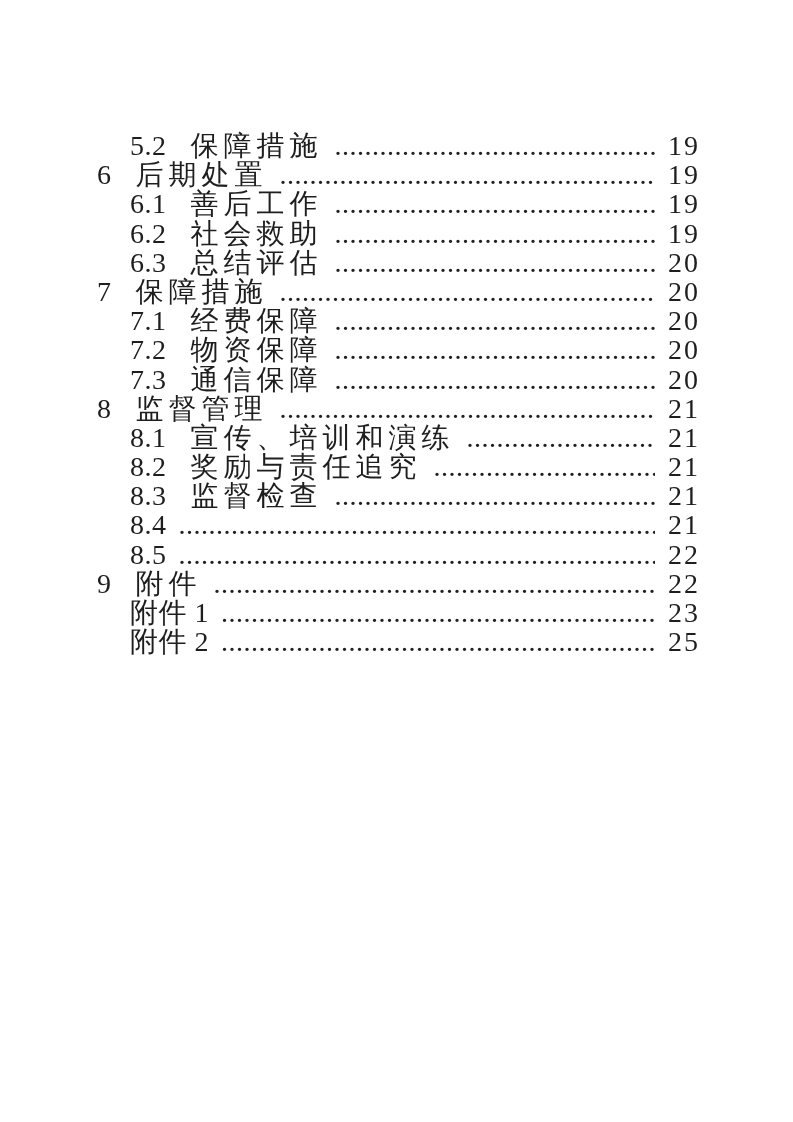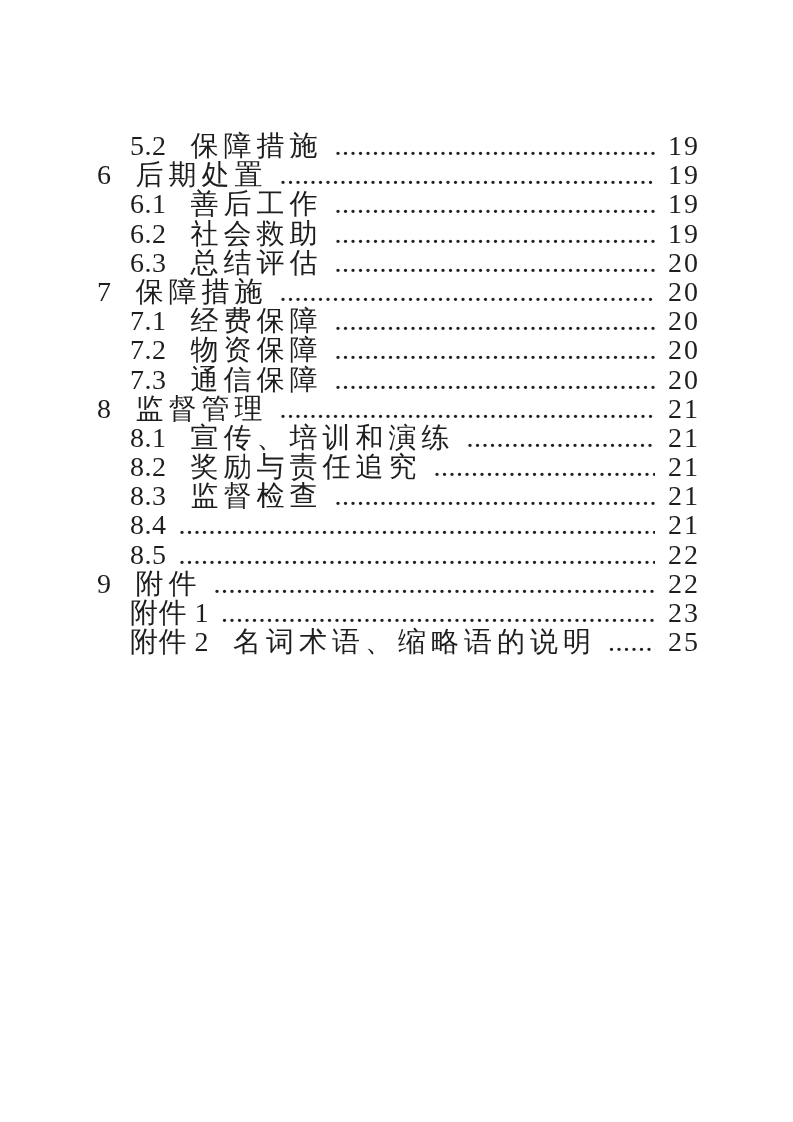--- a/index.html
+++ b/index.html
@@ -157,18 +157,17 @@
     <span class="toc-dots"></span>
     <span class="toc-page">22</span>
   </div>
       <div class="toc-row level-2">
     <span class="toc-no">附件 1</span>
     <span class="toc-dots"></span>
     <span class="toc-page">23</span>
   </div>
       <div class="toc-row level-2">
     <span class="toc-no">附件 2</span>
-    <span class="toc-title">名词术语、缩略语的说明</span>
     <span class="toc-dots"></span>
     <span class="toc-page">25</span>
   </div>
     </div>
 </div>
 
 </body></html>

